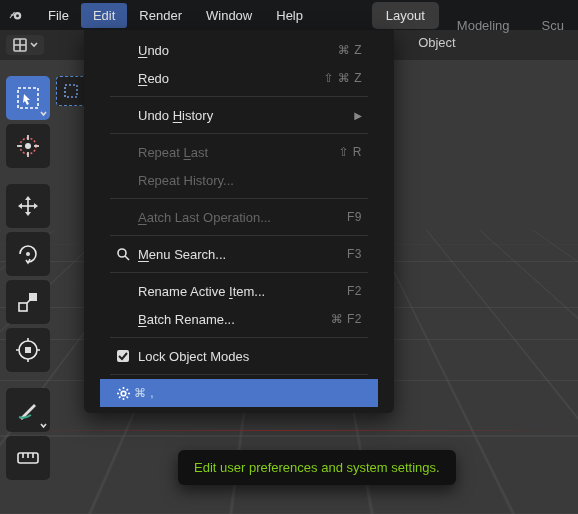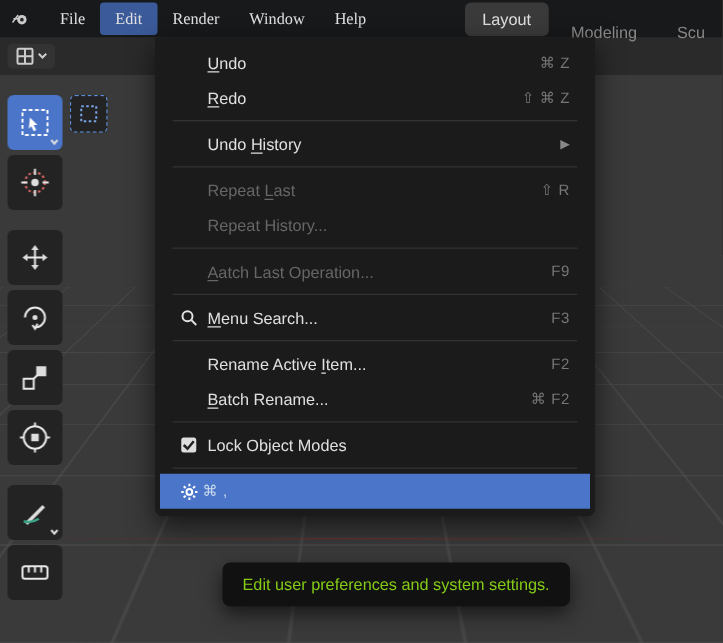--- a/index.html
+++ b/index.html
@@ -1,21 +1,21 @@
 <!DOCTYPE html>
 <html><head>
 <meta charset="utf-8">
 <style>
 * { margin: 0; padding: 0; box-sizing: border-box; font-family: -apple-system, BlinkMacSystemFont, "Segoe UI", sans-serif; }
 body { background: #2c2c2c; width: 578px; height: 514px; overflow: hidden; position: relative; color: #e0e0e0; font-size: 13px; }
 
 
 .menubar { height: 30px; background: #18191b; display: flex; align-items: center; padding-left: 6px; }
 .menubar .logo { width: 20px; height: 20px; margin-right: 10px; display: flex; align-items: center; justify-content: center; }
-.menubar .menu-item { padding: 5px 12px; cursor: pointer; border-radius: 3px; font-family: Liberation Serif, serif; }
+.menubar .menu-item { padding: 5px 12px; cursor: pointer; border-radius: 3px; }
 .menubar .menu-item.active { background: #3b5a99; }
 .menubar .spacer { flex: 1; }
 .menubar .tab { padding: 6px 14px; border-radius: 5px; margin-left: 4px; }
 .menubar .tab.active { background: #3a3a3a; }
 .menubar .tab.inactive { color: #888; margin-top: 20px; }
 
 
 .toolbar2 { height: 30px; background: #2a2a2a; display: flex; align-items: center; padding-left: 6px; color: #ccc; }
 .toolbar2 .snap { display: flex; align-items: center; gap: 2px; background: #333; border-radius: 4px; padding: 2px 6px; }
 .toolbar2 .right-text { position: absolute; left: 376px; top: 35px; display: flex; gap: 32px; color: #ccc; }
@@ -33,21 +33,21 @@
 
 
 .toolbox { position: absolute; left: 6px; top: 76px; width: 44px; display: flex; flex-direction: column; gap: 4px; z-index: 2; }
 .tool { width: 44px; height: 44px; background: #232323; border-radius: 5px; display: flex; align-items: center; justify-content: center; }
 .tool.active { background: #4a75c9; }
 .tool.gap { margin-top: 12px; }
 .toolbox-top { position: absolute; left: 56px; top: 76px; width: 44px; z-index: 1; }
 .toolbox-top .tool { background: #232323; border: 1px dashed #5a8dd8;}
 
 
-.dropdown { position: absolute; left: 84px; top: 30px; width: 352px; background: #1b1b1b; border-radius: 0 0 6px 6px; box-shadow: 0 8px 22px rgba(0,0,0,0.6); z-index: 5; padding: 6px 4px; margin-left: 40px; }
+.dropdown { position: absolute; left: 84px; top: 30px; width: 310px; background: #1b1b1b; border-radius: 0 0 6px 6px; box-shadow: 0 8px 22px rgba(0,0,0,0.6); z-index: 5; padding: 6px 16px; }
 .dd-item { display: flex; align-items: center; height: 28px; padding: 0 16px 0 12px; cursor: pointer; position: relative; }
 .dd-item .icon { width: 22px; display: flex; justify-content: center; }
 .dd-item .label { flex: 1; padding-left: 4px; }
 .dd-item .shortcut { color: #777; font-size: 12px; letter-spacing: 0.5px; }
 .dd-item .submenu { color: #888; font-size: 10px; }
 .dd-item.disabled { color: #666; }
 .dd-item.highlight { background: #4a75c9; color: #fff; }
 .dd-item.highlight .shortcut { color: #cde; }
 .dd-sep { height: 1px; background: #333; margin: 4px 10px; }
 .dd-item .underline { text-decoration: underline; text-underline-offset: 2px; }

